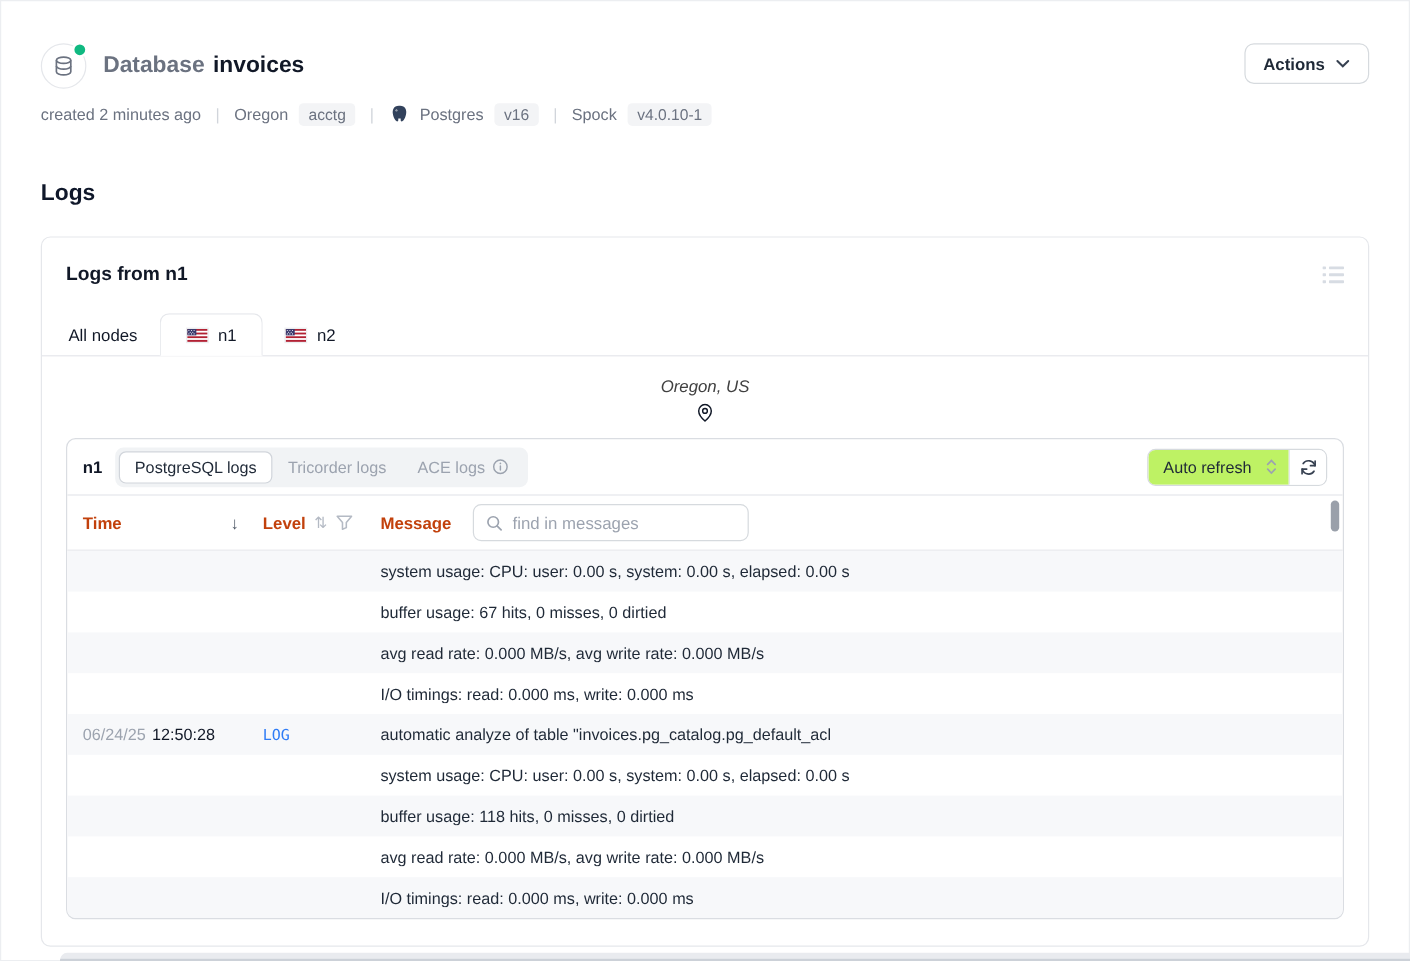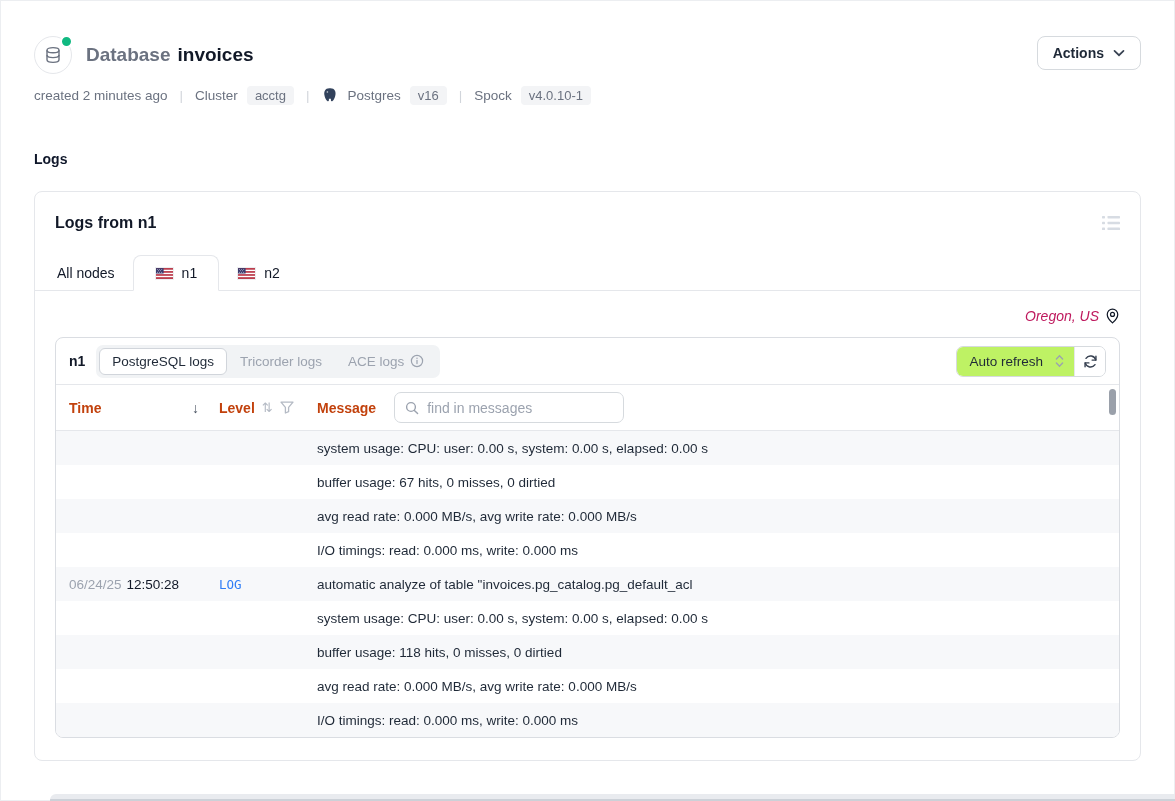--- a/index.html
+++ b/index.html
@@ -23,38 +23,38 @@
   .title-line .ename { color:#111827; font-weight:700; }
   .actions-btn { display:flex; align-items:center; gap:9px; background:#fff; border:1px solid #d6dade;
     border-radius:8px; padding:8px 15px; font-size:14px; font-weight:600; color:#1f2937; cursor:pointer;
     font-family:inherit; }
   .meta-row { display:flex; align-items:center; gap:9px; margin-top:12px; font-size:13.5px; color:#6b7280; }
   .meta-row .sep { color:#d1d5db; margin:0 3px; }
   .badge { background:#f3f4f6; color:#6b7280; border-radius:4px; padding:2px 8px; font-size:13px; text-decoration:none; }
   .pg-icon { display:inline-flex; }
 
   
-  .section-title { font-size:14px; font-weight:700; margin-top:46px; color:#0f172a; }
+  .section-title { font-size:19px; font-weight:700; margin-top:46px; color:#0f172a; }
 
   
   .card { border:1px solid #e5e7eb; border-radius:8px; margin-top:24px; background:#fff; }
   .card-head { display:flex; align-items:center; justify-content:space-between; padding:22px 20px 22px; }
   .card-head h3 { font-size:16px; font-weight:700; }
   .list-icon { display:inline-flex; }
 
   .tabbar { display:flex; align-items:flex-end; border-bottom:1px solid #e5e7eb; padding-left:4px; height:37px; }
   .tab { display:flex; align-items:center; gap:8px; padding:9px 17px; font-size:14px; color:#111827; cursor:pointer;
     border:1px solid transparent; border-bottom:none; }
   .tab.active { background:#fff; border-color:#e5e7eb; border-radius:8px 8px 0 0; margin-bottom:-1px;
     border-bottom:1px solid #fff; padding:9px 21px; }
   .flag { display:inline-flex; border:1px solid #eceef0; }
 
   .panel { padding:0 20px 22px; }
   .region-row { display:flex; justify-content:flex-end; align-items:center; gap:6px; padding:17px 0 13px;
-    font-size:14px; font-style:italic; color:#be185d; }
+    font-size:14px; font-style:italic; color:#404040;flex-direction:column; }
 
   
   .table-box { border:1px solid #dadde2; border-radius:8px; position:relative; background:#fff; overflow:hidden; }
   .toolbar { display:flex; align-items:center; gap:11px; padding:8px 13px; height:46px; }
   .toolbar .node-name { font-size:14px; font-weight:600; color:#111827; }
   .segmented { display:flex; align-items:center; background:#f1f3f5; border-radius:7px; padding:3px; }
   .seg { display:flex; align-items:center; gap:6px; border:none; background:transparent; color:#9ca3af;
     font-size:13.5px; padding:6px 13px; border-radius:6px; cursor:pointer; font-family:inherit; }
   .seg.active { background:#fff; border:1px solid #d1d5db; color:#1f2937; padding:5px 12px; }
   .refresh-group { margin-left:auto; display:flex; align-items:stretch; border:1px solid #d6dade; border-radius:7px;
@@ -120,21 +120,21 @@
         <svg width="12" height="8" viewBox="0 0 12 8" fill="none" stroke="#374151" stroke-width="1.7" stroke-linecap="round">
             <path d="M1.5 1.8 6 6.2 10.5 1.8"></path>
           </svg>
       </span>
     </button>
   </header>
 
   <div class="meta-row">
     <span>created 2 minutes ago</span>
     <span class="sep">|</span>
-    <span>Cluster</span>
+    <span>Oregon</span>
     <a class="badge">acctg</a>
     <span class="sep">|</span>
     <span class="pg-icon">
       <svg width="17" height="17" viewBox="0 0 17 17">
         <path fill="#32425c" d="M8.4 1.2c-2.3 0-3.6.9-4.4 2.2-.8 1.3-.9 3-.6 4.6.3 1.7.9 3.3 1.6 4.4.7 1.1 1.4 1.8 2.1 1.8.5 0 .8-.4.8-.9v-1.6c.3.1.7.1 1 .1.4 0 .7 0 1-.1v1.6c0 .5.3.9.8.9.7 0 1.5-.7 2.1-1.8.7-1.1 1.3-2.7 1.6-4.4.3-1.6.2-3.3-.6-4.6C13 2.1 11.6 1.2 9.4 1.2h-1z"></path>
         <circle cx="6.4" cy="5" r=".8" fill="#fff"></circle>
         <circle cx="6.5" cy="5" r=".4" fill="#32425c"></circle>
       </svg>
     </span>
     <span>Postgres</span>

